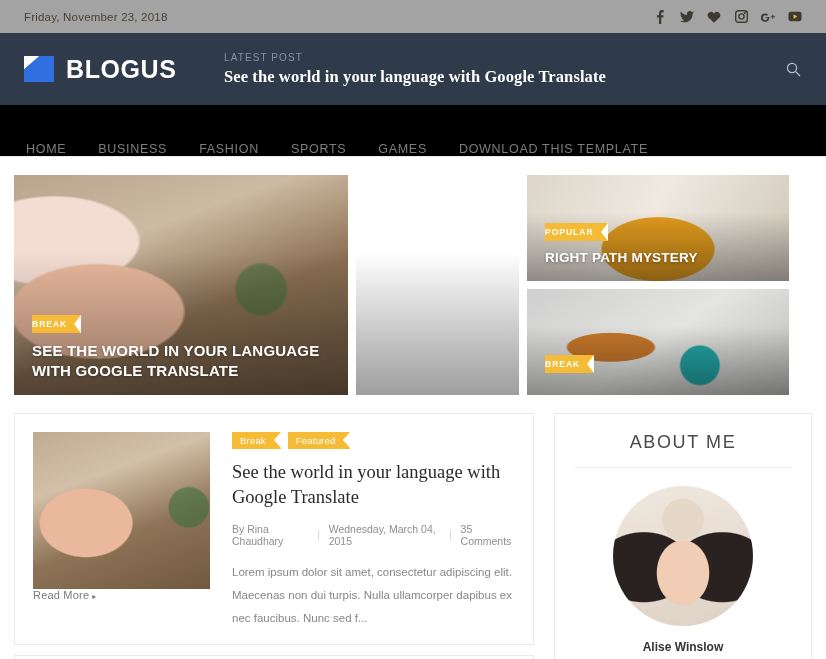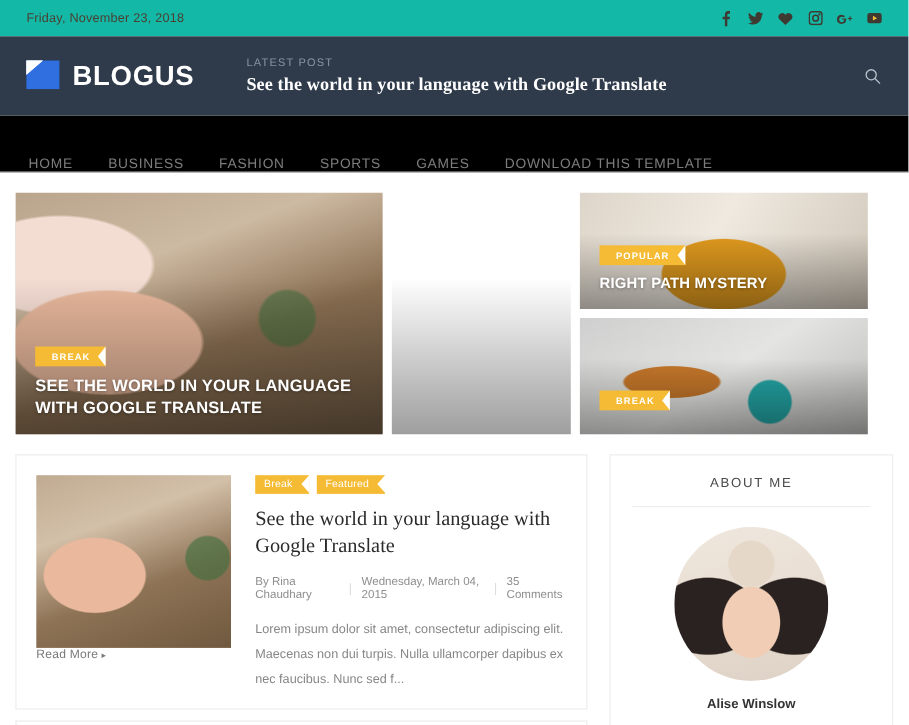--- a/index.html
+++ b/index.html
@@ -7,21 +7,21 @@
   body {
     font-family:"Liberation Sans", sans-serif;
     background:#ffffff;
     color:#4a4a4a;
     -webkit-font-smoothing:antialiased;
   }
 
   
   .topbar{
     height:33px;
-    background:#14b8a6;
+    background:#a3a3a3;
     display:flex;
     align-items:center;
     justify-content:space-between;
     padding:0 24px 0 24px;
   }
   .topbar-date{
     font-size:11.5px;
     color:#4a4133;
     letter-spacing:.2px;
   }
@@ -41,21 +41,21 @@
   
   .header{
     height:72px;
     background:#2f3b4a;
     display:flex;
     align-items:center;
     padding:0 22px 0 24px;
     position:relative;
   }
   .brand{
-    display:flex;align-items:flex-start;gap:12px;
+    display:flex;align-items:center;gap:12px;
     width:172px;
   }
   .logo-mark{
     width:30px;height:26px;
     position:relative;
     background:#2f6fe0;
     flex:none;
   }
   .logo-mark:before{
     content:"";
@@ -161,21 +161,21 @@
   }
   .tag{
     display:inline-block;
     position:relative;
     background:#f5bb34;
     color:#ffffff;
     font-size:8.5px;
     font-weight:bold;
     letter-spacing:1px;
     text-transform:uppercase;
-    padding:4px 14px 4px 15px;
+    padding:4px 14px 4px 0;
     margin-bottom:8px;
   }
   .tag:after{
     content:"";
     position:absolute;
     right:0;top:0;
     width:0;height:0;
     border-right:7px solid #ffffff;
     border-top:9px solid transparent;
     border-bottom:9px solid transparent;
@@ -274,21 +274,21 @@
   }
 
   
   .widget{
     background:#ffffff;
     border:1px solid #ebebeb;
     padding:18px 20px 20px 20px;
     text-align:center;
   }
   .widget-title{
-    font-size:12px;
+    font-size:18px;
     letter-spacing:1.6px;
     color:#4a4a4a;
     text-transform:uppercase;
     padding-bottom:14px;
     margin-bottom:18px;
     border-bottom:1px solid #ececec;
   }
   .avatar{
     width:140px;height:140px;
     border-radius:50%;

